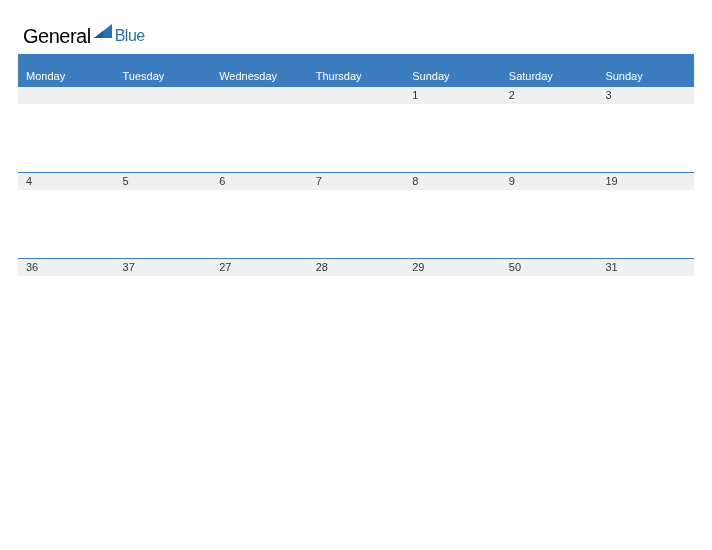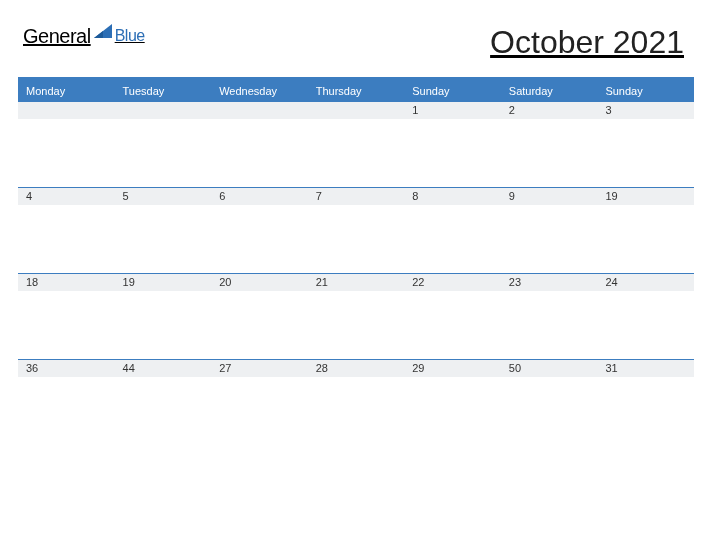--- a/index.html
+++ b/index.html
@@ -5,24 +5,22 @@
   * { box-sizing: border-box; margin: 0; padding: 0; }
   body {
     width: 712px;
     height: 550px;
     background: #fff;
     font-family: Arial, Helvetica, sans-serif;
     padding: 22px 18px 30px 18px;
   }
   .header {
     display: flex;
-    justify-content: space-between;
     align-items: flex-start;
-    margin-bottom: 16px;
-    text-decoration: underline;
+    margin-bottom: 6px;
   }
   .logo {
     display: flex;
     align-items: center;
     gap: 2px;
     padding-left: 5px;
     padding-top: 2px;
   }
   .logo-text-dark {
     font-size: 20px;
@@ -53,21 +51,21 @@
     width: 100%;
     border-collapse: collapse;
     table-layout: fixed;
   }
   .head-row th {
     background: #3c7dc0;
     color: #fff;
     font-size: 11px;
     font-weight: 400;
     text-align: left;
-    padding: 8px 8px 4px 8px;
+    padding: 16px 8px 4px 8px;
     height: 20px;
   }
   .week-row td {
     height: 86px;
     vertical-align: top;
     padding: 0;
   }
   .date-strip {
     border-top: 1px solid #3c7dc0;
     background: #eef0f2;
@@ -89,21 +87,20 @@
   <div class="logo">
     <span class="logo-text-dark">General</span>
     <span class="logo-triangle">
       <svg width="18" height="14" viewBox="0 0 18 14">
         <polygon points="0,14 18,14 18,0" fill="#2c6eb5"></polygon>
         <polygon points="0,14 9,14 9,7" fill="#1d5a99"></polygon>
       </svg>
     </span>
     <span class="logo-text-blue">Blue</span>
   </div>
-  <div class="title">October 2021</div>
 </div>
 
 <table class="calendar">
   <thead>
     <tr class="head-row">
       <th>Monday</th>
       <th>Tuesday</th>
       <th>Wednesday</th>
       <th>Thursday</th>
       <th>Sunday</th>
@@ -153,47 +150,24 @@
         </td>
         <td>
           <div class="date-strip">9</div>
         </td>
         <td>
           <div class="date-strip">19</div>
         </td>
       </tr>
       <tr class="week-row">
         <td>
-          <div class="date-strip">18</div>
-        </td>
-        <td>
-          <div class="date-strip">19</div>
-        </td>
-        <td>
-          <div class="date-strip">20</div>
-        </td>
-        <td>
-          <div class="date-strip">21</div>
-        </td>
-        <td>
-          <div class="date-strip">22</div>
-        </td>
-        <td>
-          <div class="date-strip">23</div>
-        </td>
-        <td>
-          <div class="date-strip">24</div>
-        </td>
-      </tr>
-      <tr class="week-row">
-        <td>
           <div class="date-strip">36</div>
         </td>
         <td>
-          <div class="date-strip">44</div>
+          <div class="date-strip">37</div>
         </td>
         <td>
           <div class="date-strip">27</div>
         </td>
         <td>
           <div class="date-strip">28</div>
         </td>
         <td>
           <div class="date-strip">29</div>
         </td>

